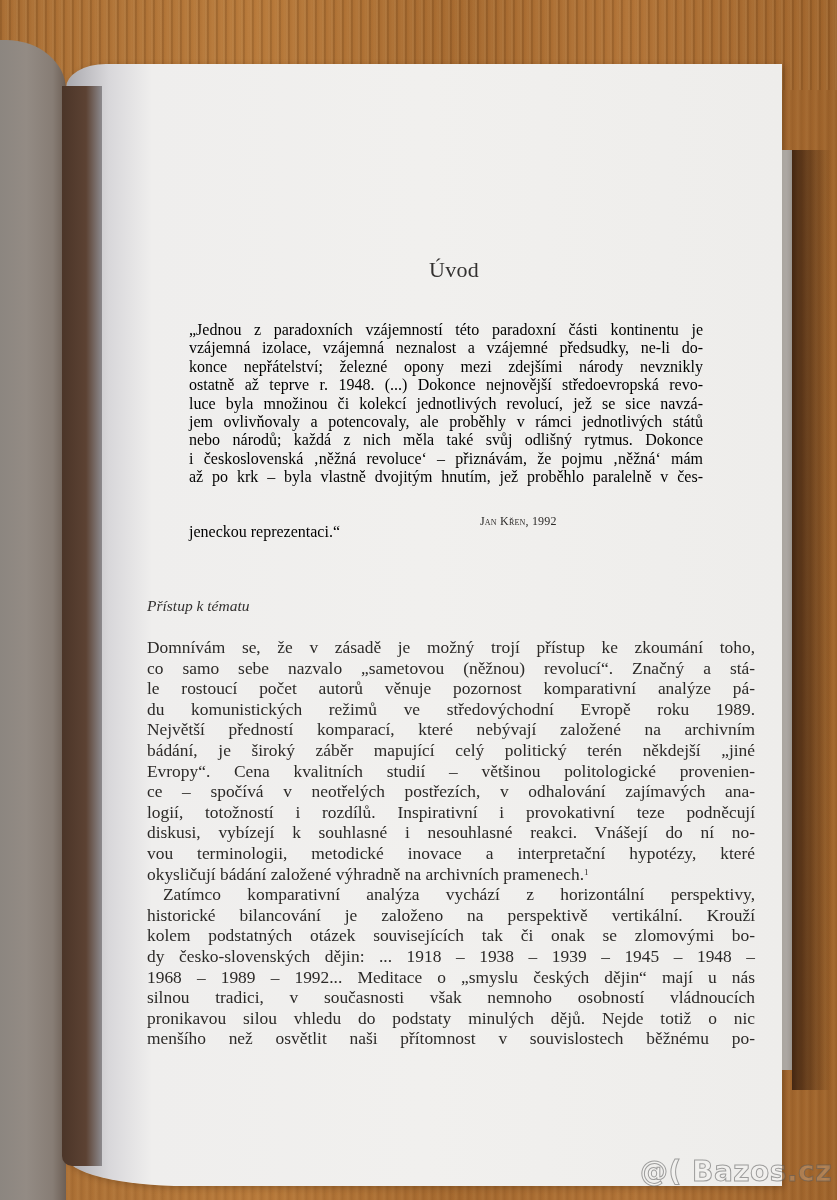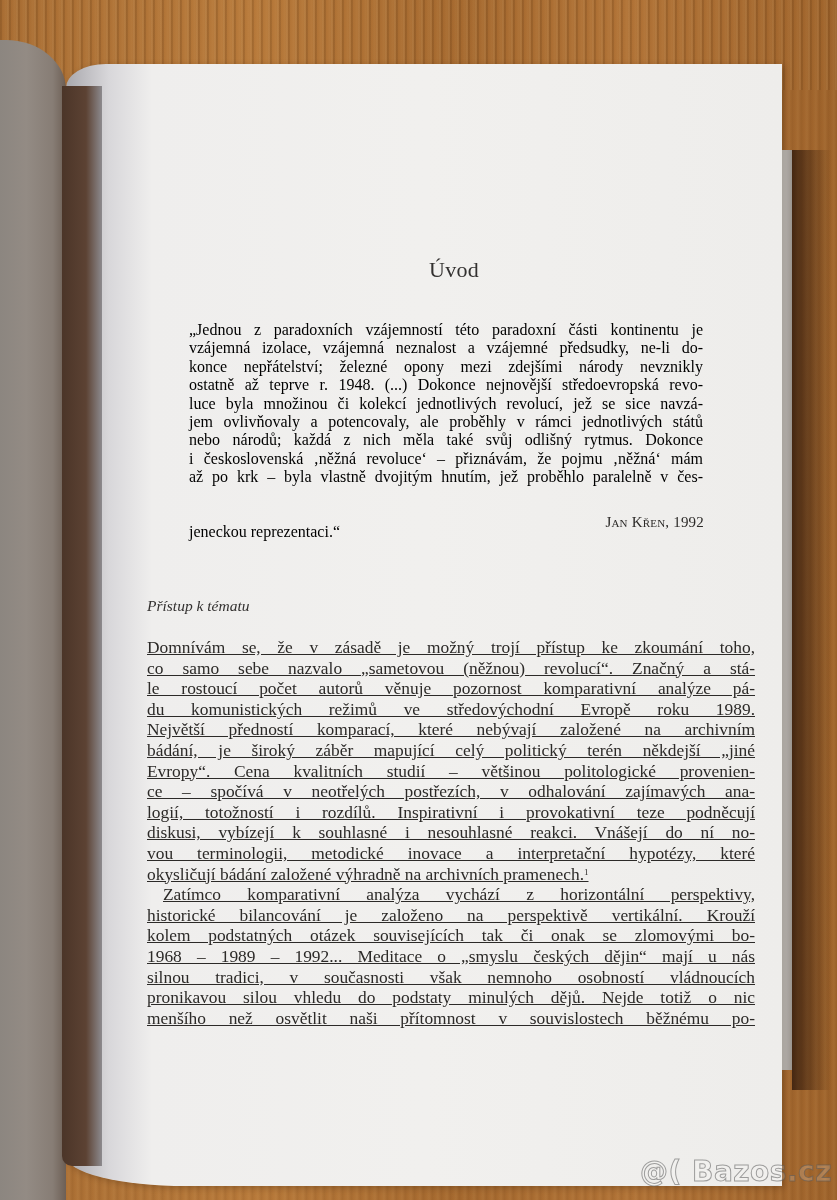--- a/index.html
+++ b/index.html
@@ -49,32 +49,32 @@
     }
     .epigraph {
       position: absolute; left: 189px; top: 321px; width: 514px;
       font-size: 16px; line-height: 18.4px; text-align: justify;
       color: #000000;
     }
     .epigraph .line { display: block; text-align: justify; text-align-last: justify; white-space: nowrap; }
     .epigraph .line.last { text-align-last: left; margin-top: 36px; }
     .epigraph-author {
       position: absolute; left: 480px; top: 514px; width: 224px;
-      text-align: right; font-size: 15px; color: #2c2a28;
+      text-align: left; font-size: 12px; color: #2c2a28;
       font-variant: small-caps; letter-spacing: 0.2px;
     }
     .section-title {
       position: absolute; left: 147px; top: 597px; width: 600px;
       text-align: left; font-style: italic; font-size: 15.5px; color: #333130;
     }
     .body-text {
       position: absolute; left: 147px; top: 637px; width: 608px;
       font-size: 17.4px; line-height: 20.6px; color: #2c2a28;
     }
-    .body-text .line { display: block; text-align: justify; text-align-last: justify; white-space: nowrap; text-decoration: underline; }
+    .body-text .line { display: block; text-align: justify; text-align-last: justify; white-space: nowrap; }
     .body-text .line.last { text-align-last: left; }
     .body-text .line.indent { padding-left: 16px; }
     sup { font-size: 9px; vertical-align: top; position: relative; top: -2px; }
     .watermark {
       position: absolute; left: 640px; top: 1155px;
       font-family: "DejaVu Sans", sans-serif; font-size: 28px; font-weight: bold;
       color: rgba(255,255,255,0.18);
       -webkit-text-stroke: 1px rgba(90,90,90,0.55);
       letter-spacing: 0.5px;
     }
@@ -120,20 +120,21 @@
     <span class="line">ce – spočívá v neotřelých postřezích, v odhalování zajímavých ana-</span>
     <span class="line">logií, totožností i rozdílů. Inspirativní i provokativní teze podněcují</span>
     <span class="line">diskusi, vybízejí k souhlasné i nesouhlasné reakci. Vnášejí do ní no-</span>
     <span class="line">vou terminologii, metodické inovace a interpretační hypotézy, které</span>
     <span class="line last"><span>okysličují bádání založené výhradně na archivních pramenech.</span><sup>1</sup></span>
   </div>
   <div>
     <span class="line indent">Zatímco komparativní analýza vychází z horizontální perspektivy,</span>
     <span class="line">historické bilancování je založeno na perspektivě vertikální. Krouží</span>
     <span class="line">kolem podstatných otázek souvisejících tak či onak se zlomovými bo-</span>
+    <span class="line">dy česko-slovenských dějin: ... 1918 – 1938 – 1939 – 1945 – 1948 –</span>
     <span class="line">1968 – 1989 – 1992... Meditace o „smyslu českých dějin“ mají u nás</span>
     <span class="line">silnou tradici, v současnosti však nemnoho osobností vládnoucích</span>
     <span class="line">pronikavou silou vhledu do podstaty minulých dějů. Nejde totiž o nic</span>
     <span class="line">menšího než osvětlit naši přítomnost v souvislostech běžnému po-</span>
   </div>
 </div>
 
 <div class="watermark">@( Bazos.cz</div>
 
 </body></html>

